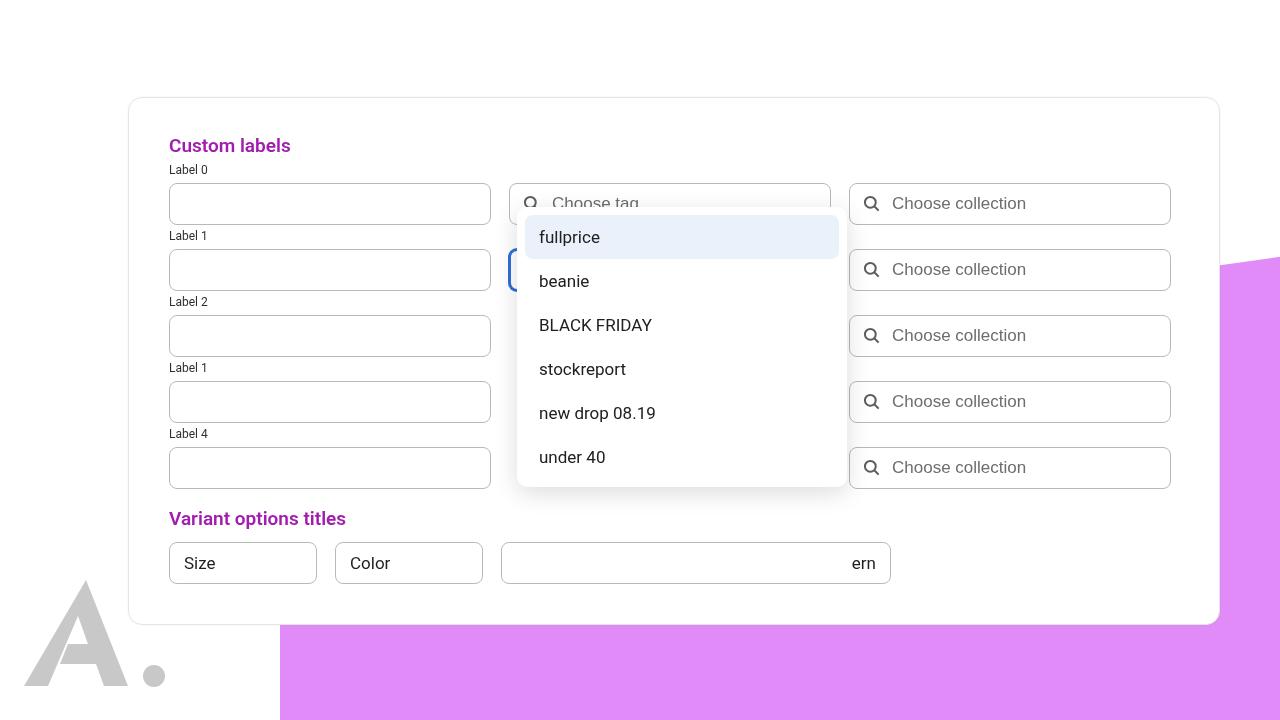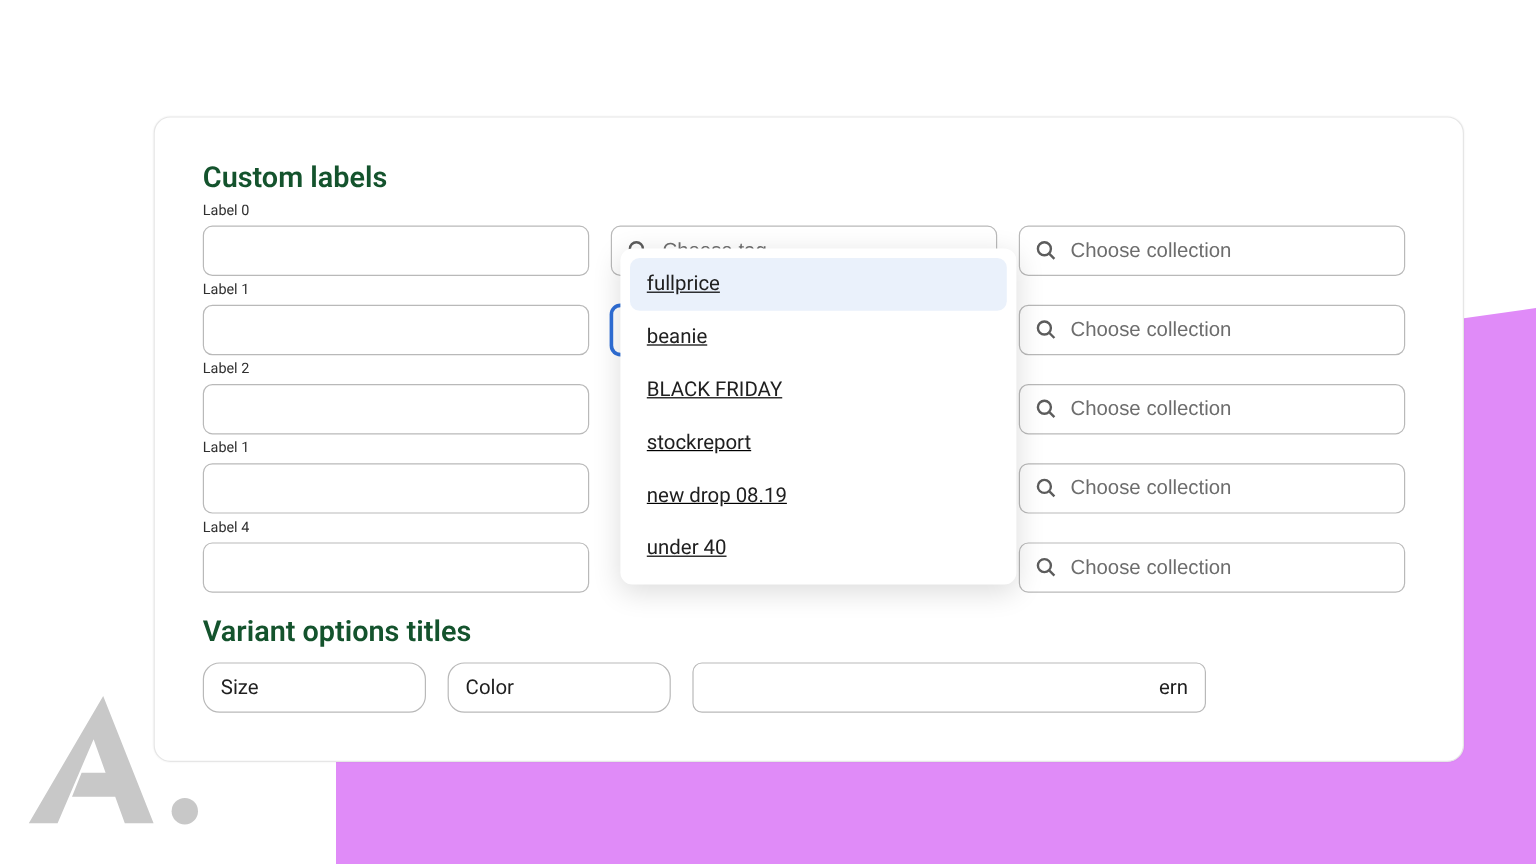--- a/index.html
+++ b/index.html
@@ -37,23 +37,23 @@
     padding: 12px;
     z-index: 2;
     box-shadow: 0 0 0 1px rgba(0,0,0,0.02);
   }
   .inner {
     background: #ffffff;
     border-radius: 10px;
     padding: 24px 28px 28px 28px;
   }
   .section-heading {
-    font-size: 24px;
+    font-size: 19px;
     font-weight: 600;
-    color: #14532d;
+    color: #a21caf;
     margin-bottom: 6px;
   }
   .section-heading.variant {
     margin-top: 18px;
     margin-bottom: 12px;
   }
   .row {
     margin-bottom: 4px;
   }
   .label-text {
@@ -100,21 +100,20 @@
   .dropdown {
     position: absolute;
     left: 517px;
     top: 207px;
     width: 330px;
     background: #ffffff;
     border-radius: 10px;
     box-shadow: 0 6px 24px rgba(0,0,0,0.14);
     padding: 8px;
     z-index: 5;
-    text-decoration: underline;
   }
   .dropdown-item {
     padding: 12px 14px;
     font-size: 17px;
     color: #202020;
     border-radius: 8px;
     cursor: pointer;
   }
   .dropdown-item.hover { background: #eaf1fb; }
 
@@ -126,22 +125,22 @@
     height: 42px;
     border: 1px solid #b9b9b9;
     border-radius: 8px;
     display: flex;
     align-items: center;
     padding: 0 14px;
     background: #fff;
     font-size: 17px;
     color: #1f1f1f;
   }
-  .variant-field.sm { width: 186px; border-radius: 14px; }
-  .variant-field.lg { width: 428px; }
+  .variant-field.sm { width: 148px; }
+  .variant-field.lg { width: 390px; }
 </style>
 </head>
 <body>
 
 <div class="bg-shape"></div>
 
 <div class="logo">
   <svg width="150" height="130" viewBox="0 0 150 130">
     <path d="M 66 4 L 108 110 L 84 110 L 76 88 L 40 88 L 48 68 L 68 68 L 58 40 L 28 110 L 4 110 Z" fill="#c8c8c8"></path>
     <circle cx="134" cy="100" r="11" fill="#c8c8c8"></circle>

